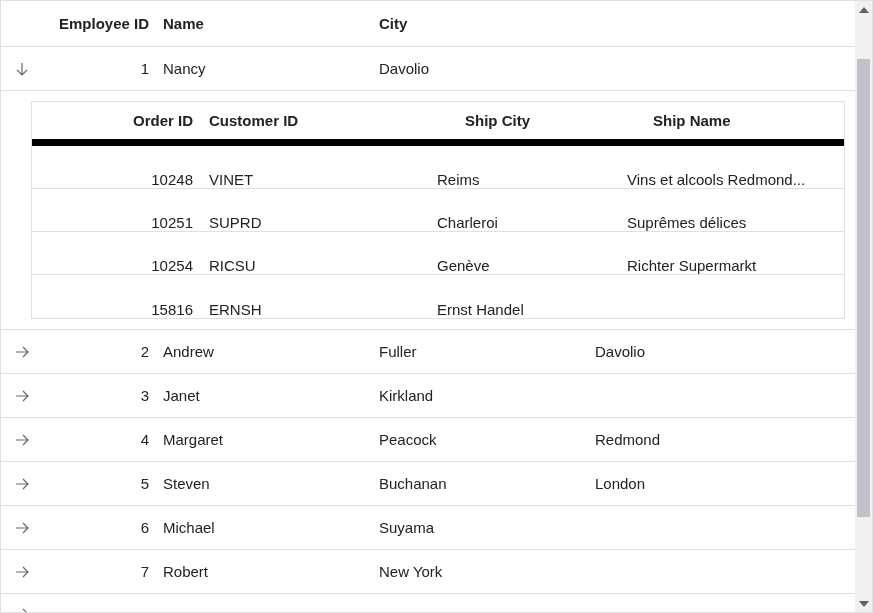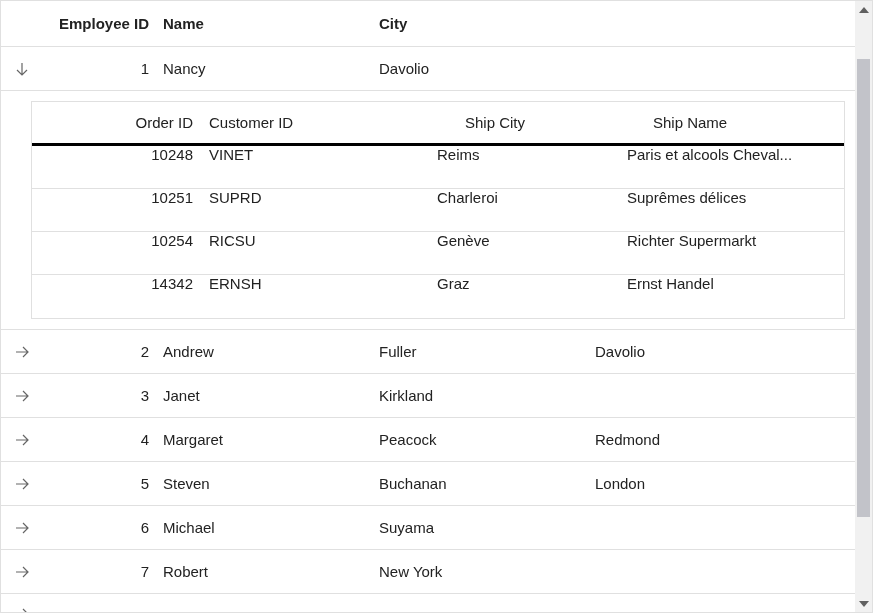--- a/index.html
+++ b/index.html
@@ -15,22 +15,22 @@
 .expander-col{width:42px;flex:0 0 42px;display:flex;align-items:center;justify-content:center}
 .id-col{width:120px;flex:0 0 120px;text-align:right;padding-right:14px}
 .name-col{width:216px;flex:0 0 216px;padding-left:0}
 .last-col{width:216px;flex:0 0 216px}
 .city-col{flex:1;padding-left:0}
 .data-row{display:flex;height:44px;align-items:center;border-bottom:1px solid #e0e0e0;background:#fff}
 .data-row .expander-col{color:#666;cursor:pointer}
 .arrow-svg{stroke:#666}
 .detail-wrap{padding:10px 10px 10px 30px;border-bottom:1px solid #e0e0e0}
 .detail-grid{border:1px solid #e0e0e0}
-.detail-header{display:flex;height:44px;align-items:center;border-bottom:3px solid #000000;font-weight:400}
-.detail-row{display:flex;height:43px;align-items:flex-start;border-bottom:1px solid #e0e0e0}
+.detail-header{display:flex;height:44px;align-items:center;border-bottom:7px solid #000000;font-weight:700}
+.detail-row{display:flex;height:43px;align-items:flex-end;border-bottom:1px solid #e0e0e0}
 .detail-row:last-child{border-bottom:none}
 .d-order{width:175px;flex:0 0 175px;text-align:right;padding-right:14px}
 .d-cust{width:230px;flex:0 0 230px;padding-left:2px}
 .d-city{width:190px;flex:0 0 190px}
 .d-name{flex:1;white-space:nowrap;overflow:hidden;text-overflow:ellipsis;padding-right:8px}
 .d-city-hdr{padding-left:28px}
 .d-name-hdr{padding-left:26px}
 .partial-bottom{border-bottom:none}
 </style>
 </head>
@@ -62,38 +62,37 @@
         <div class="detail-header">
           <div class="d-order">Order ID</div>
           <div class="d-cust">Customer ID</div>
           <div class="d-city d-city-hdr">Ship City</div>
           <div class="d-name d-name-hdr">Ship Name</div>
         </div>
         <div class="detail-row">
           <div class="d-order">10248</div>
           <div class="d-cust">VINET</div>
           <div class="d-city">Reims</div>
-          <div class="d-name">Paris et alcools Cheval...</div>
+          <div class="d-name">Vins et alcools Redmond...</div>
         </div>
         <div class="detail-row">
           <div class="d-order">10251</div>
           <div class="d-cust">SUPRD</div>
           <div class="d-city">Charleroi</div>
           <div class="d-name">Suprêmes délices</div>
         </div>
         <div class="detail-row">
           <div class="d-order">10254</div>
           <div class="d-cust">RICSU</div>
           <div class="d-city">Genève</div>
           <div class="d-name">Richter Supermarkt</div>
         </div>
         <div class="detail-row">
-          <div class="d-order">14342</div>
+          <div class="d-order">15816</div>
           <div class="d-cust">ERNSH</div>
-          <div class="d-city">Graz</div>
           <div class="d-name">Ernst Handel</div>
         </div>
       </div>
     </div>
 
     <div class="data-row">
       <div class="expander-col">
         <svg class="arrow-svg" width="16" height="16" viewBox="0 0 16 16" fill="none" stroke-width="1.2">
             <path d="M2 8h12M9 3l5 5-5 5"></path>
           </svg>

